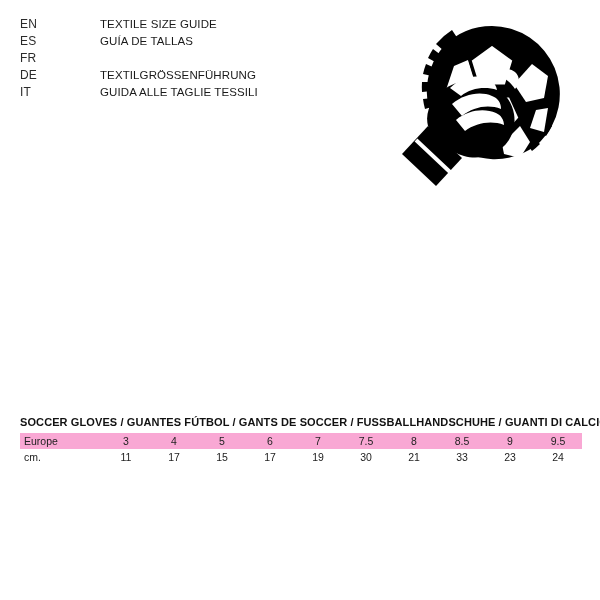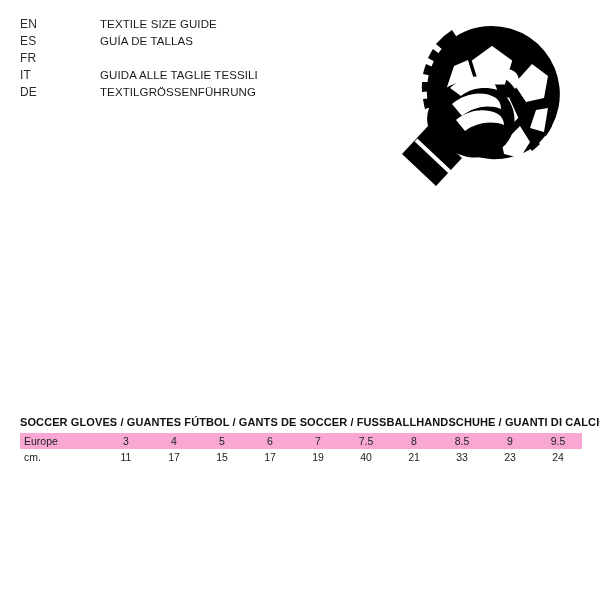--- a/index.html
+++ b/index.html
@@ -103,26 +103,26 @@
     <span class="legend-label">TEXTILE SIZE GUIDE</span>
   </div>
   <div class="legend-row">
     <span class="legend-code">ES</span>
     <span class="legend-label">GUÍA DE TALLAS</span>
   </div>
   <div class="legend-row">
     <span class="legend-code">FR</span>
   </div>
   <div class="legend-row">
+    <span class="legend-code">DE</span>
+    <span class="legend-label">TEXTILGRÖSSENFÜHRUNG</span>
+  </div>
+  <div class="legend-row">
     <span class="legend-code">IT</span>
     <span class="legend-label">GUIDA ALLE TAGLIE TESSILI</span>
-  </div>
-  <div class="legend-row">
-    <span class="legend-code">DE</span>
-    <span class="legend-label">TEXTILGRÖSSENFÜHRUNG</span>
   </div>
 </div>
 
 <div class="illustration">
   <svg viewBox="0 0 190 190" xmlns="http://www.w3.org/2000/svg" aria-hidden="true">
     <g fill="#000000">
 
       <path d="M44,36 A72,72 0 0,1 60,22 L66,31 A61,61 0 0,0 52,43 Z"></path>
       <path d="M36,50 A72,72 0 0,1 41,41 L49,47 A61,61 0 0,0 45,55 Z"></path>
       <path d="M31,66 A72,72 0 0,1 34,56 L43,60 A61,61 0 0,0 40,68 Z"></path>
@@ -188,21 +188,21 @@
         <td>9</td>
         <td>9.5</td>
       </tr>
       <tr>
         <td class="rowhead">cm.</td>
         <td>11</td>
         <td>17</td>
         <td>15</td>
         <td>17</td>
         <td>19</td>
-        <td>40</td>
+        <td>30</td>
         <td>21</td>
         <td>33</td>
         <td>23</td>
         <td>24</td>
       </tr>
     </tbody>
   </table>
 </div>
 
 </body></html>

